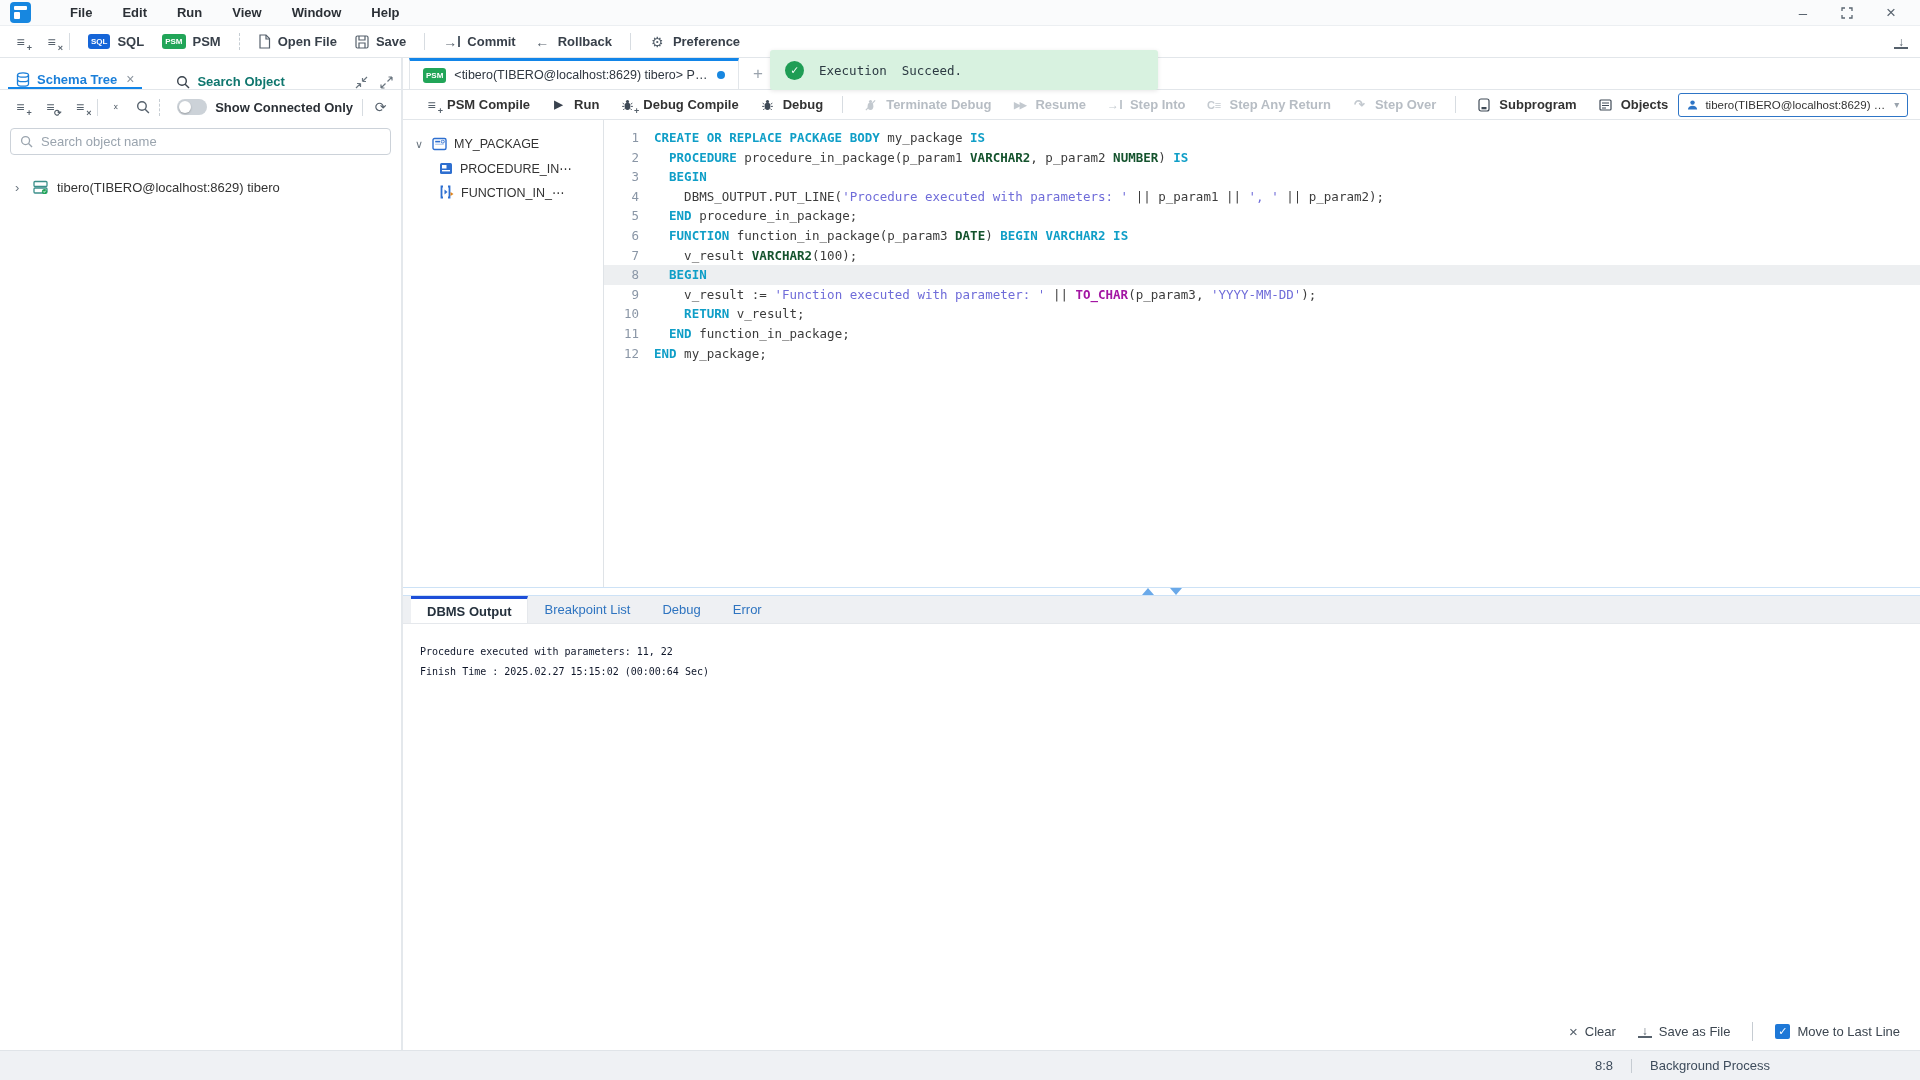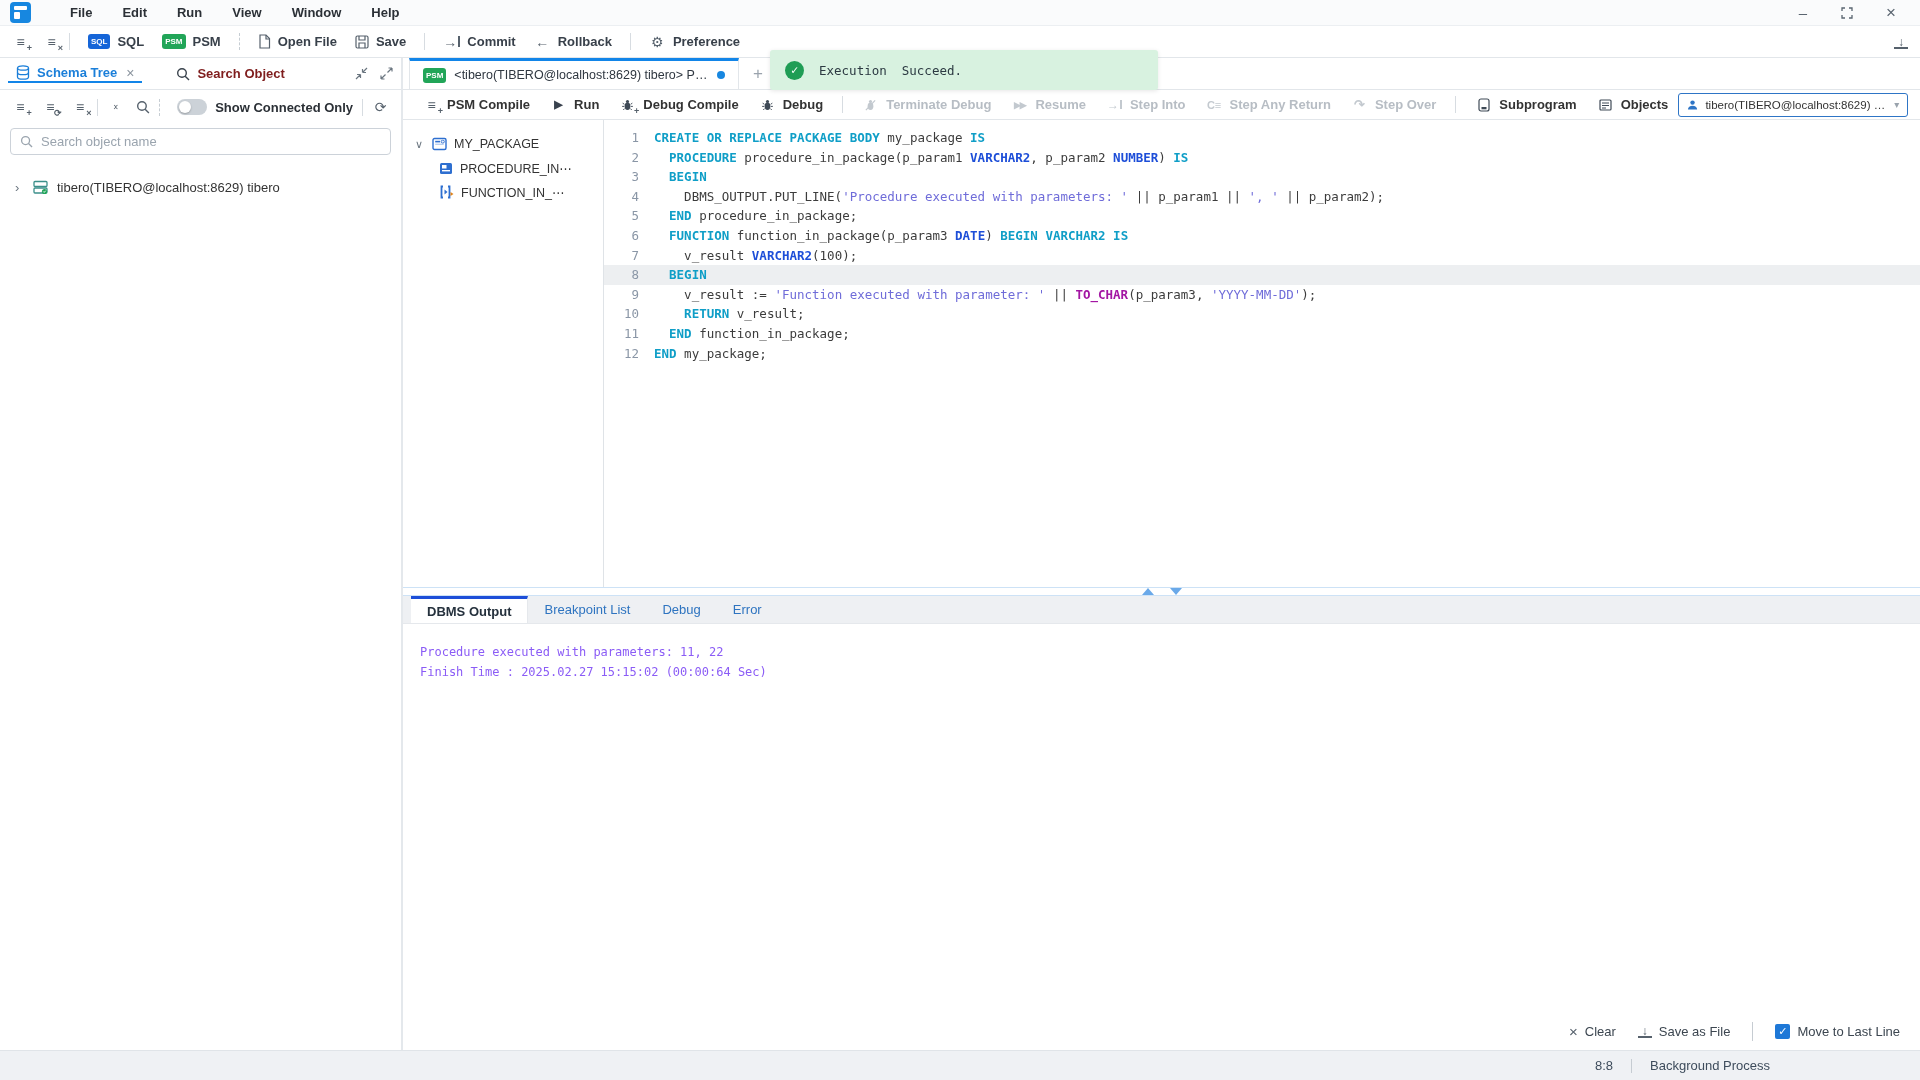--- a/index.html
+++ b/index.html
@@ -30,22 +30,22 @@
   .ic .sub{position:absolute;right:-3px;bottom:-3px;font-size:9px;font-weight:bold;font-style:normal;color:#56616c}
   .vbar{display:inline-block;width:2px;height:11px;background:currentColor;margin-left:1px}
   .dl-icon{position:relative;width:14px;height:14px;border-bottom:2px solid #56616c;display:flex;align-items:flex-start;justify-content:center;font-size:12px;color:#56616c}
   .spacer{flex:1}
 
   
   .mainbody{flex:1;display:flex;min-height:0}
 
   
   .sidebar{width:403px;flex:none;border-right:2px solid #e4e8ec;display:flex;flex-direction:column;background:#fff}
-  .side-tabs{height:32px;border-bottom:1px solid #e2e6ea;display:flex;align-items:center;padding:0 8px;flex:none}
-  .side-tab{display:flex;align-items:center;gap:7px;padding:0 8px;color:#7f1d1d;font-weight:bold}
+  .side-tabs{height:32px;border-bottom:1px solid #e2e6ea;display:flex;align-items:flex-end;padding:0 8px;flex:none}
+  .side-tab{display:flex;align-items:center;gap:7px;padding:0 8px;color:#0f766e;font-weight:bold}
   .side-tab.active{color:#1b7fd9;border-bottom:2px solid #1285e8}
   .side-tab .x{color:#8a949e;font-weight:normal;font-size:14px;margin-left:2px}
   .side-tabs .panelbtns{margin-left:auto;display:flex;align-items:center;gap:12px}
   .side-toolbar{height:34px;display:flex;align-items:center;padding:0 12px;flex:none;color:#56616c}
   .toggle{width:30px;height:16px;border-radius:8px;background:#ccd2d8;position:relative;flex:none;margin:0 8px}
   .toggle::after{content:"";position:absolute;left:2px;top:2px;width:12px;height:12px;border-radius:50%;background:#fff;box-shadow:0 1px 2px rgba(0,0,0,.25)}
   .toggle-label{color:#2b3036;font-weight:bold;white-space:nowrap}
   .side-search{margin:4px 10px 16px 10px;height:27px;border:1px solid #ccd2d9;border-radius:4px;display:flex;align-items:center;gap:8px;padding:0 9px;flex:none}
   .side-search input{border:none;outline:none;flex:1;font-family:"Liberation Sans",sans-serif;font-size:13px;color:#333}
   .side-search input::placeholder{color:#9aa4ae}
@@ -72,35 +72,35 @@
   .subprog{width:201px;flex:none;border-right:1px solid #dfe3e7;padding-top:12px;font-size:12.5px;color:#333;background:#fff}
   .sp-row{height:24px;display:flex;align-items:center;gap:7px;padding-left:12px;white-space:nowrap}
   .sp-row.child{padding-left:36px}
   .sp-row .chev{color:#6b7680;font-size:11px;width:10px}
 
   .code{flex:1;overflow:hidden;padding-top:8px;font-family:"DejaVu Sans Mono",monospace;font-size:12.5px;line-height:19.6px;background:#fff}
   .code-line{display:flex;white-space:pre}
   .code-line.current{background:#edeff1}
   .ln{width:50px;text-align:right;padding-right:15px;color:#8a96a6;flex:none;user-select:none}
   .kw{color:#0f9ec7;font-weight:bold}
-  .ty{color:#1d4ed8;font-weight:bold}
+  .ty{color:#14532d;font-weight:bold}
   .st{color:#6f6cd9}
   .fn{color:#a316a3;font-weight:bold}
   .pl{color:#3c3c3c}
 
   .splitter{height:9px;flex:none;border-top:1px solid #cde2f6;border-bottom:1px solid #cde2f6;background:#fff;display:flex;align-items:center;justify-content:center;gap:16px}
   .tri-up{width:0;height:0;border-left:6px solid transparent;border-right:6px solid transparent;border-bottom:7px solid #6aa9e9}
   .tri-down{width:0;height:0;border-left:6px solid transparent;border-right:6px solid transparent;border-top:7px solid #6aa9e9}
 
   
   .bottom{height:454px;flex:none;display:flex;flex-direction:column;background:#fff}
   .btabs{height:28px;flex:none;background:#eef0f3;display:flex;align-items:stretch;padding-left:8px;border-bottom:1px solid #e5e8ec}
   .btab{display:flex;align-items:center;padding:0 16px;color:#2e74c0;white-space:nowrap}
   .btab.active{background:#fff;border-top:3px solid #1d4ed8;border-right:1px solid #e5e8ec;color:#25313d;font-weight:bold}
-  .bcontent{flex:1;padding:18px 0 0 17px;font-family:"DejaVu Sans Mono",monospace;font-size:12px;line-height:20px;color:#8b5cf6}
+  .bcontent{flex:1;padding:18px 0 0 17px;font-family:"DejaVu Sans Mono",monospace;font-size:10px;line-height:20px;color:#0f172a}
   .bactions{height:38px;flex:none;display:flex;align-items:center;justify-content:flex-end;gap:22px;padding-right:20px;color:#3c4650}
   .baction{display:flex;align-items:center;gap:7px;white-space:nowrap}
   .checkbox{width:15px;height:15px;border-radius:2px;background:#1e78d7;color:#fff;display:flex;align-items:center;justify-content:center;font-size:11px;flex:none}
   .vsep{width:1px;height:19px;background:#c6ccd2}
 
   
   .statusbar{height:30px;flex:none;background:#eff1f4;border-top:1px solid #e0e4e8;display:flex;align-items:center;justify-content:flex-end;gap:18px;padding-right:150px;color:#3e4c5c}
 
   
   .toast{position:fixed;left:770px;top:50px;width:388px;height:40px;background:#d8f2e0;border-radius:3px;display:flex;align-items:center;gap:15px;padding:0 15px;font-family:"DejaVu Sans Mono",monospace;font-size:12.5px;color:#2c3a42;box-shadow:0 1px 4px rgba(0,0,0,.10);z-index:50}

